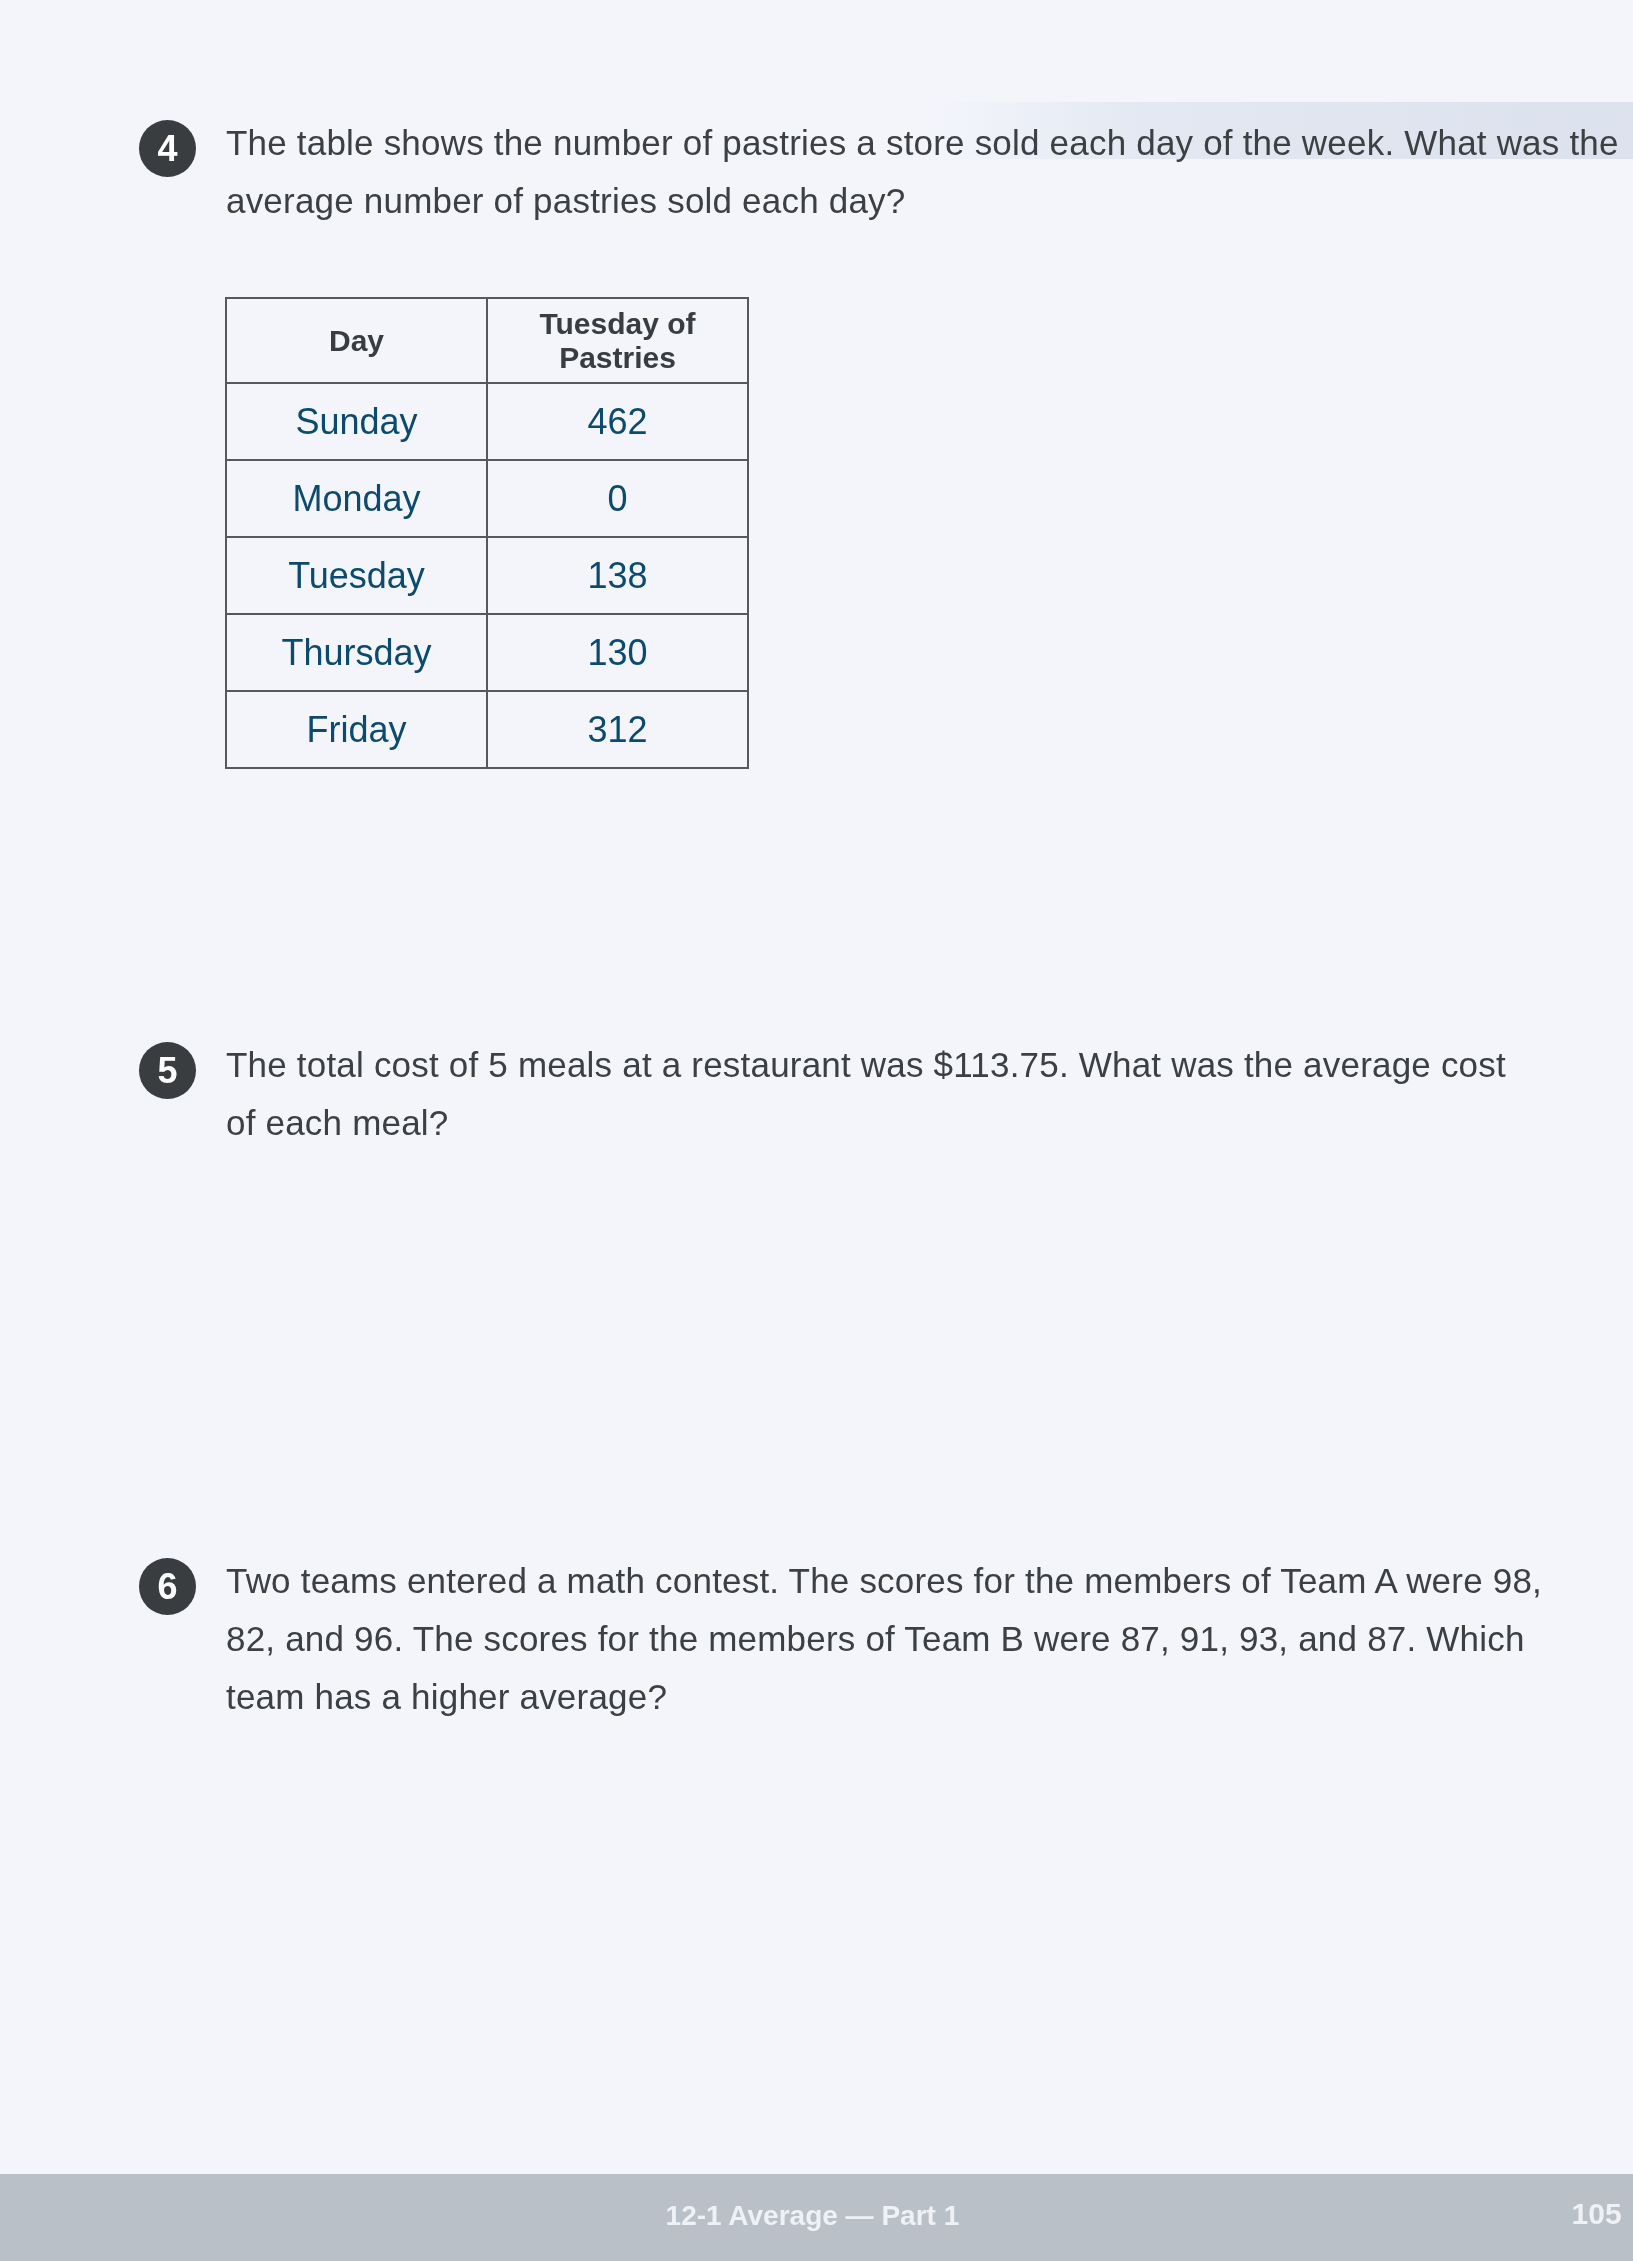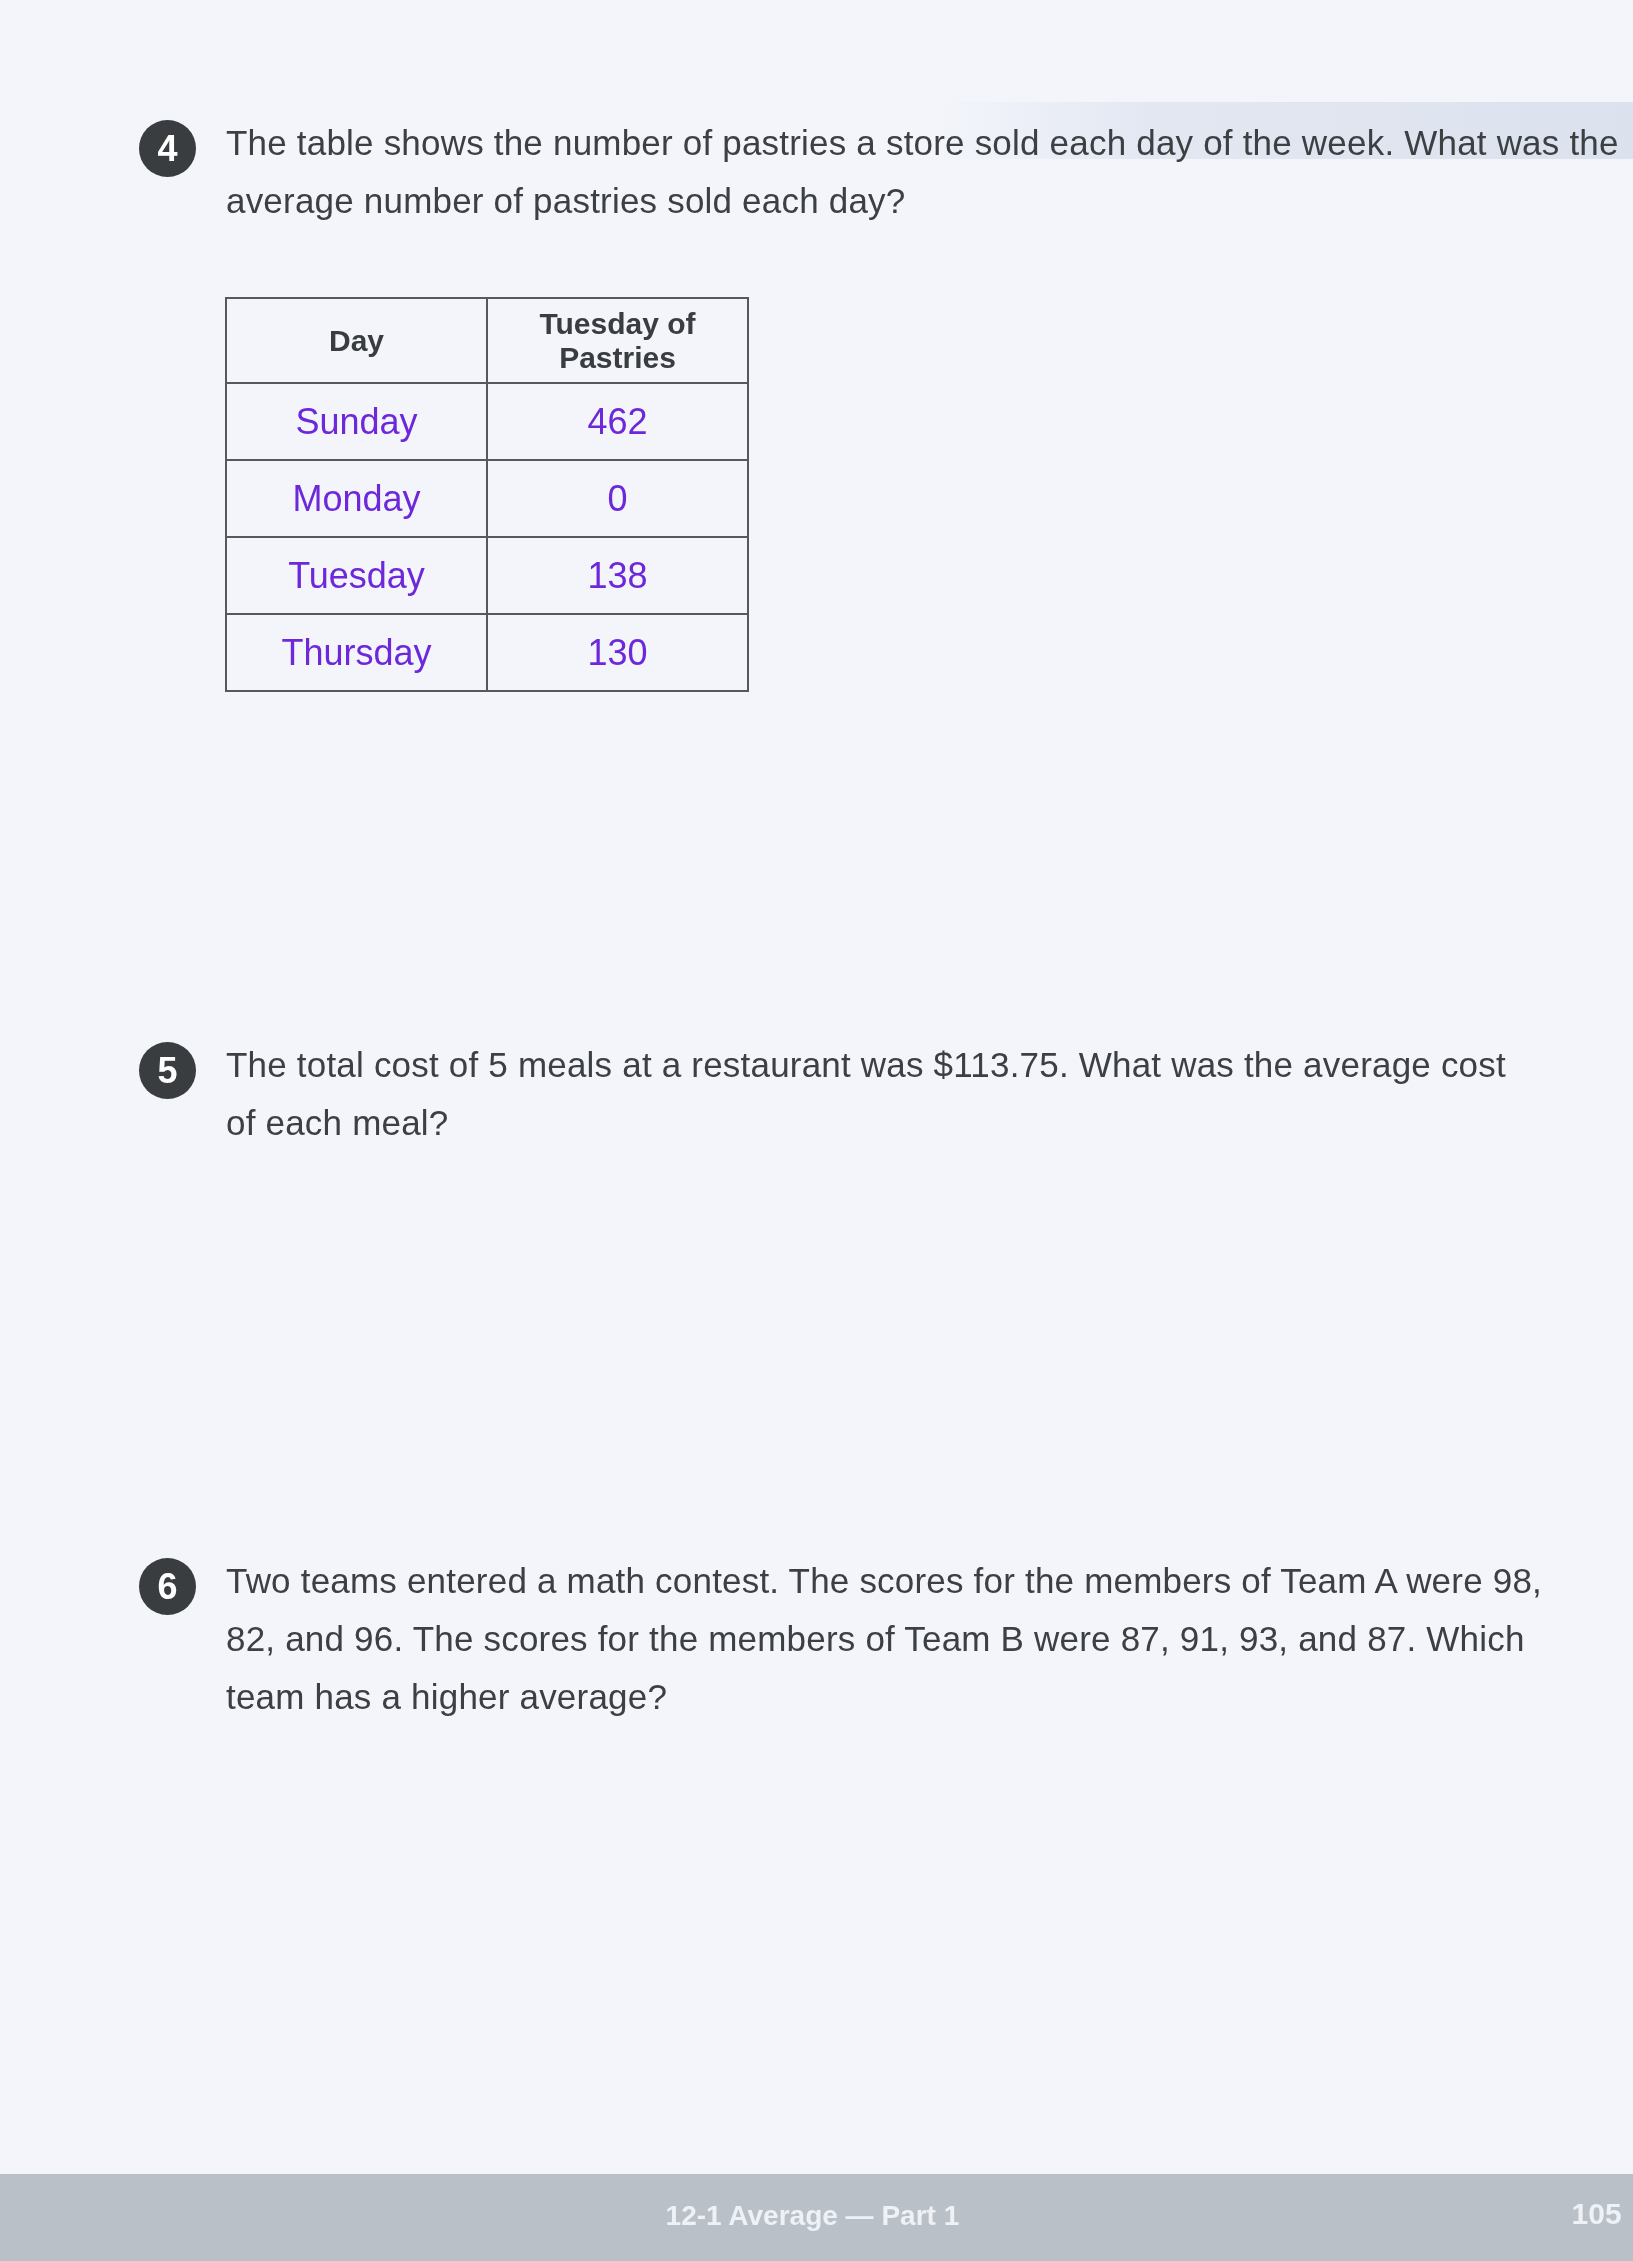--- a/index.html
+++ b/index.html
@@ -32,21 +32,21 @@
   #p4 .ptext, #p5 .ptext, #p6 .ptext { top: -4.1px; }
 
   table.pastries {
     position: absolute; left: 225px; top: 275px;
     border-collapse: collapse;
     background: transparent;
     margin-top: 22px;
   }
   table.pastries td, table.pastries th {
     border: 2px solid #55595c;
-    text-align: center; color: #6d28d9;
+    text-align: center; color: #0c4a6e;
     padding: 0;
   }
   table.pastries th {
     height: 83px; font-weight: bold; font-size: 30px; line-height: 34px;
     color: #3a3d40;
   }
   table.pastries td { height: 75px; font-size: 36px; }
   table.pastries col.c1 { width: 261px; }
   table.pastries col.c2 { width: 261px; }
 
@@ -96,20 +96,24 @@
       <td>0</td>
     </tr>
     <tr>
       <td>Tuesday</td>
       <td>138</td>
     </tr>
     <tr>
       <td>Thursday</td>
       <td>130</td>
     </tr>
+    <tr>
+      <td>Friday</td>
+      <td>312</td>
+    </tr>
   </tbody>
 </table>
 
 <div class="problem" id="p5">
   <div class="badge">5</div>
   <div class="ptext" style="width:1307px;">The total cost of 5 meals at a restaurant was $113.75. What was the average cost of each meal?</div>
 </div>
 
 <div class="problem" id="p6">
   <div class="badge">6</div>

